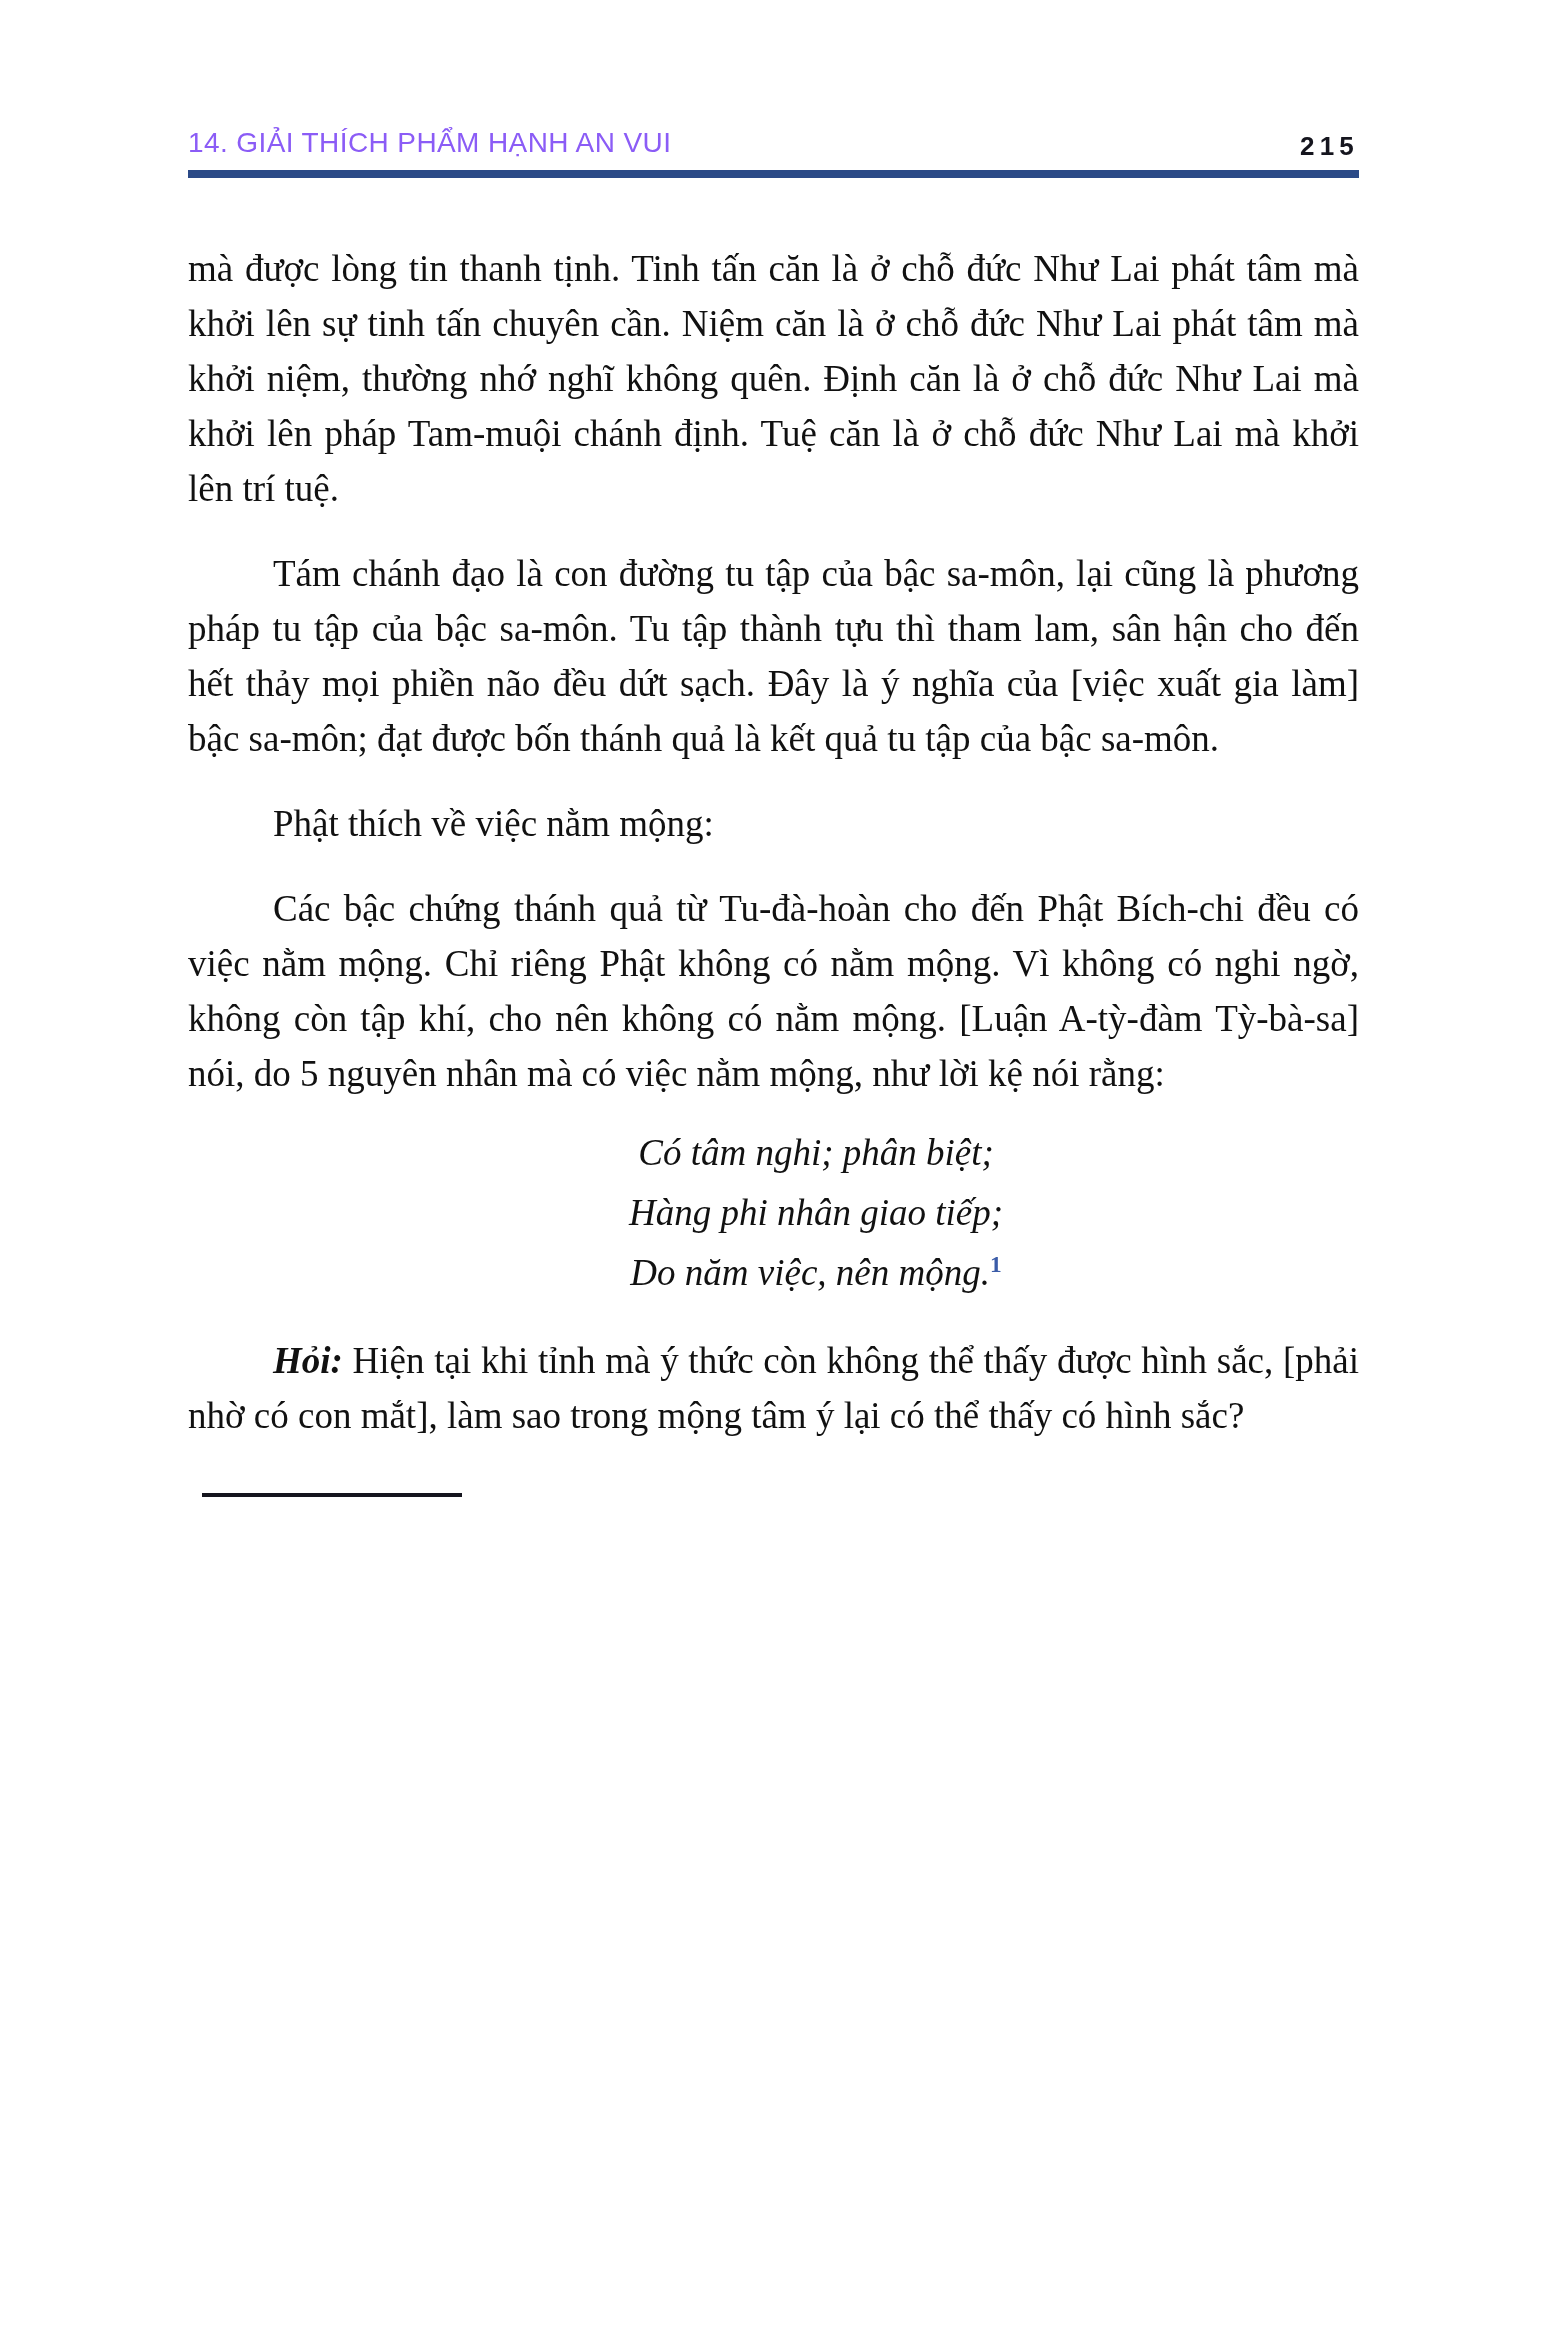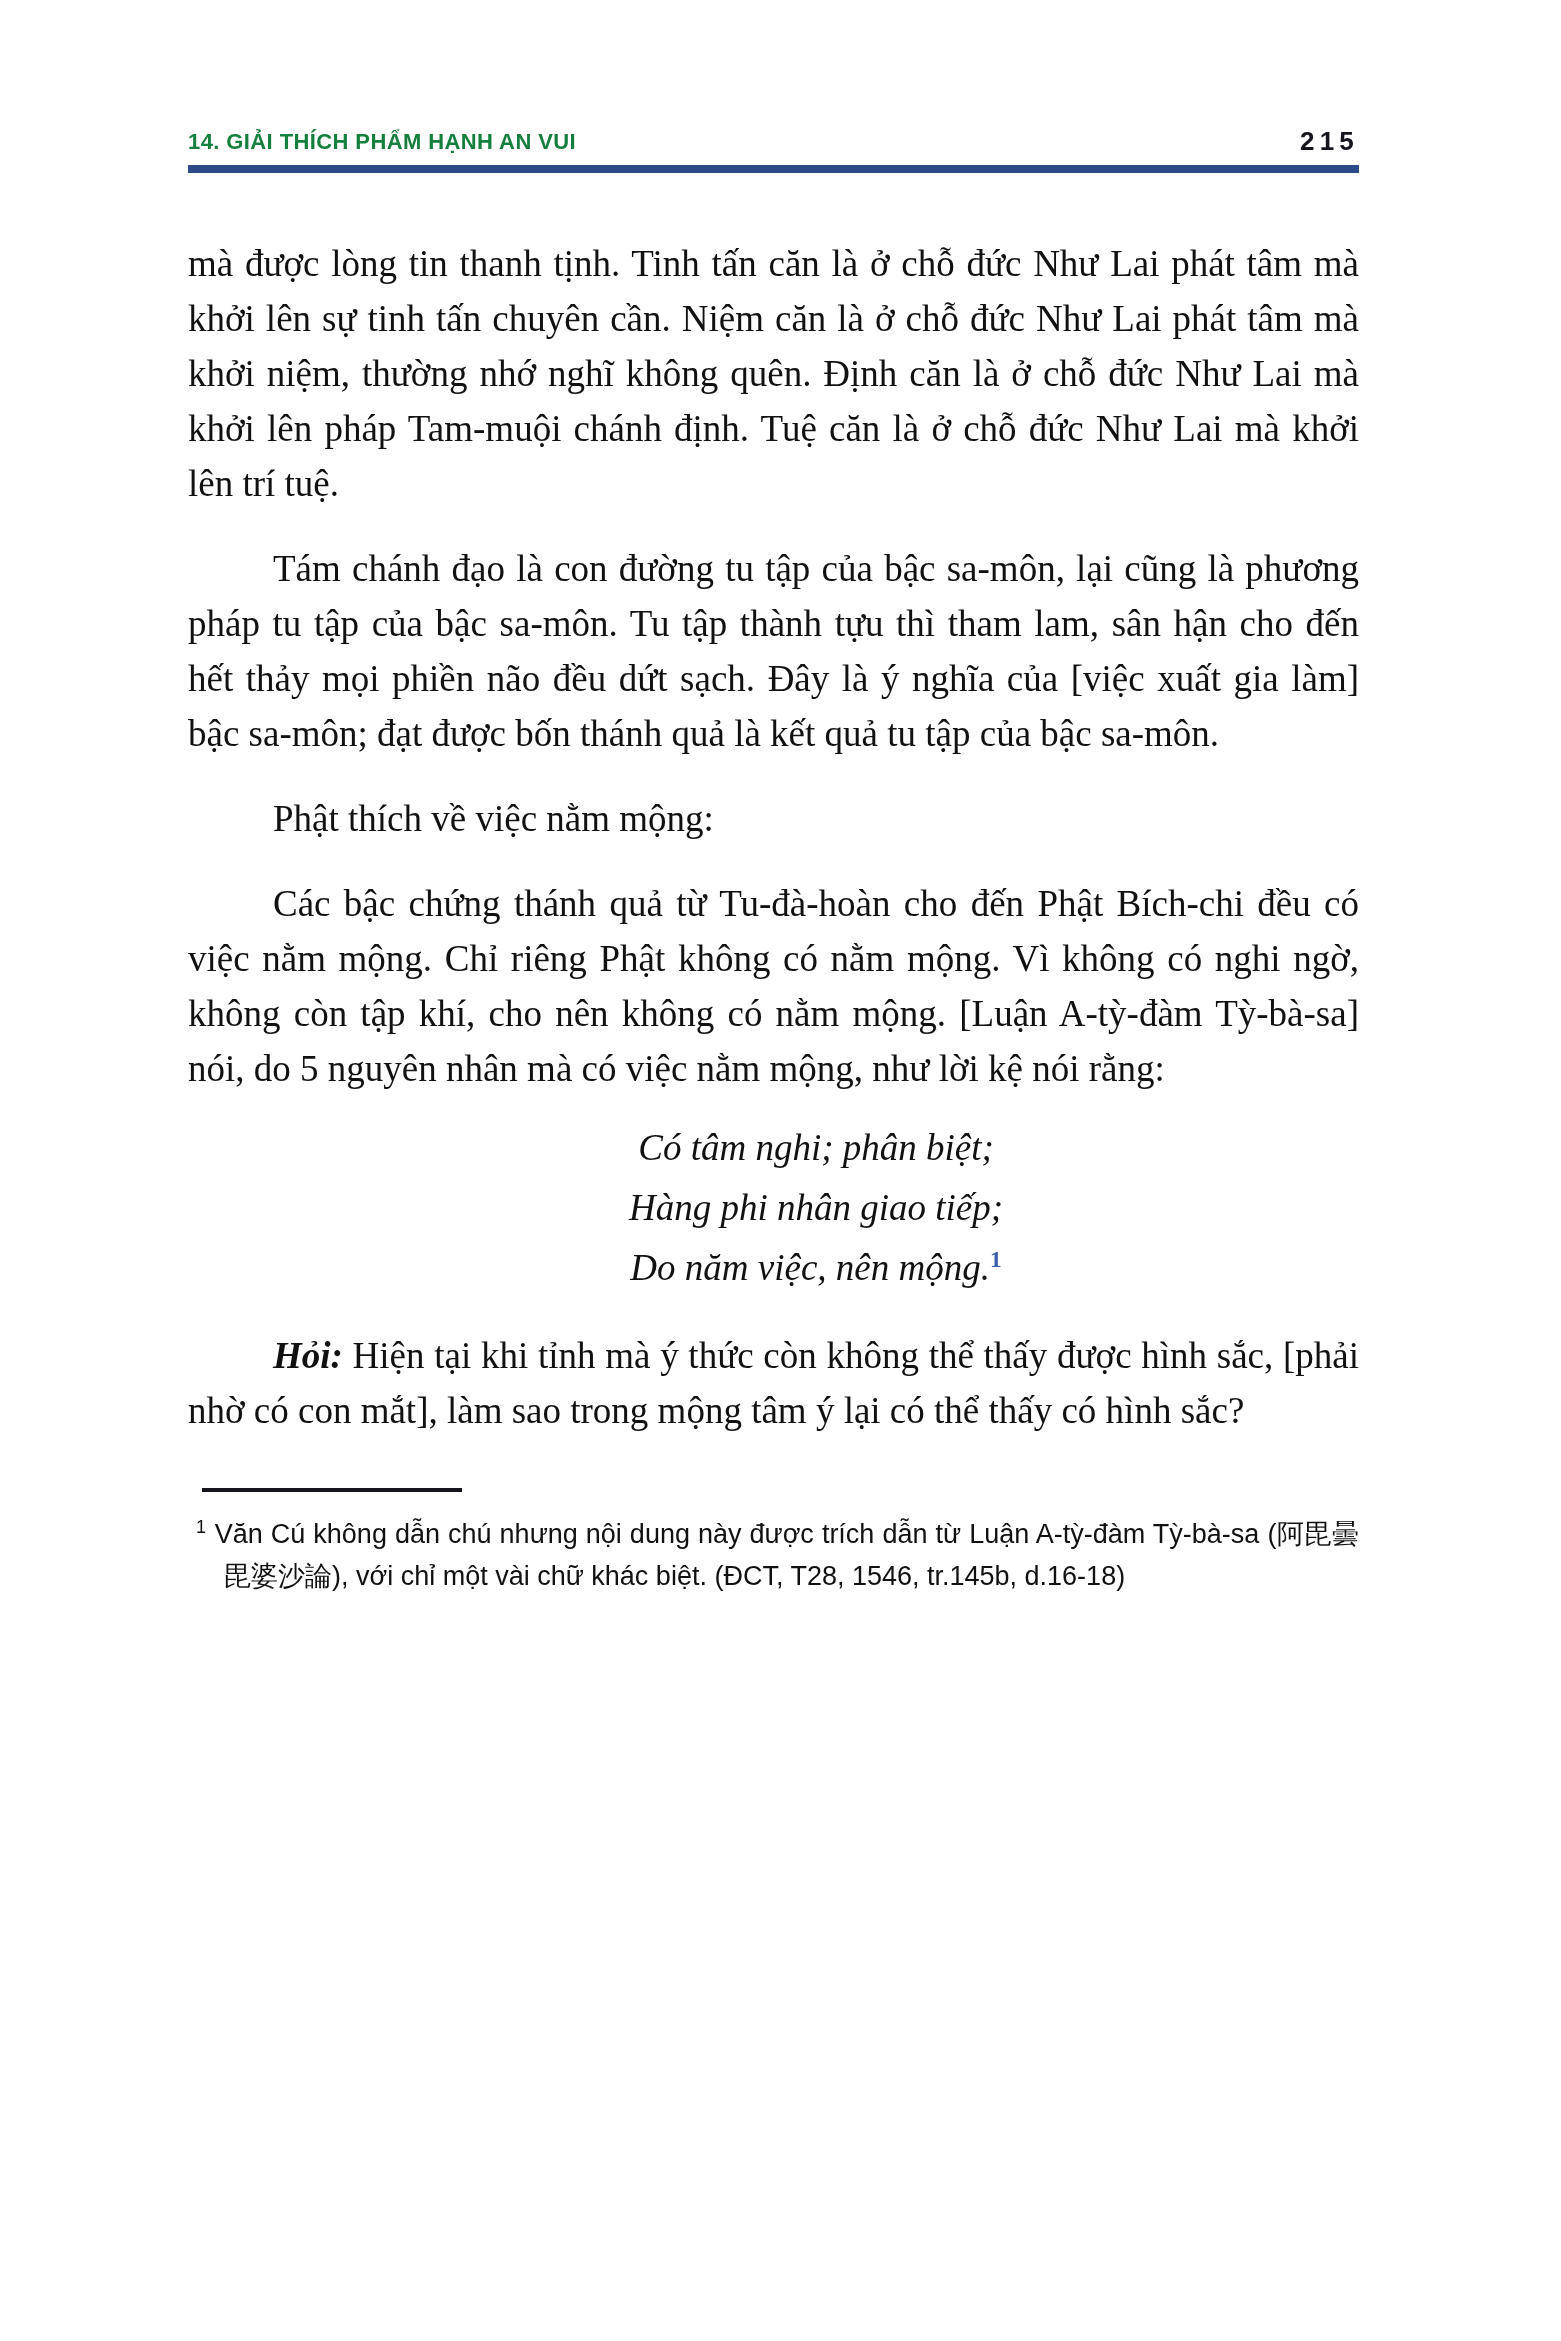--- a/index.html
+++ b/index.html
@@ -16,23 +16,23 @@
     padding: 128px 202px 0 188px;
   }
   
   .running-header {
     display: flex;
     justify-content: space-between;
     align-items: flex-end;
     font-family: "Liberation Sans", "DejaVu Sans", sans-serif;
   }
   .chapter-title {
-    color: #15803d;
-    font-size: 22px;
-    font-weight: bold;
+    color: #8b5cf6;
+    font-size: 28px;
+    font-weight: normal;
     letter-spacing: 0.4px;
     line-height: 1.1;
   }
   .page-number {
     color: #15151e;
     font-size: 26px;
     font-weight: bold;
     letter-spacing: 5.2px;
     line-height: 1.0;
   }
@@ -125,17 +125,16 @@
       <div class="verse-line"><span>Do năm việc, nên mộng.</span><sup class="fn-ref">1</sup></div>
     </div>
 
 
     <p class="indent"><span class="question-label">Hỏi:</span> <span>Hiện tại khi tỉnh mà ý thức còn không thể thấy được hình sắc, [phải nhờ có con mắt], làm sao trong mộng tâm ý lại có thể thấy có hình sắc?</span></p>
 
   </div>
 
   <div class="footnote-section">
     <div class="footnote-rule"></div>
-    <p class="footnote"><sup>1</sup><span>Văn Cú không dẫn chú nhưng nội dung này được trích dẫn từ Luận A-tỳ-đàm Tỳ-bà-sa (阿毘曇毘婆沙論), với chỉ một vài chữ khác biệt. (ĐCT, T28, 1546, tr.145b, d.16-18)</span></p>
   </div>
 
 </div>
 
 
 </body></html>

